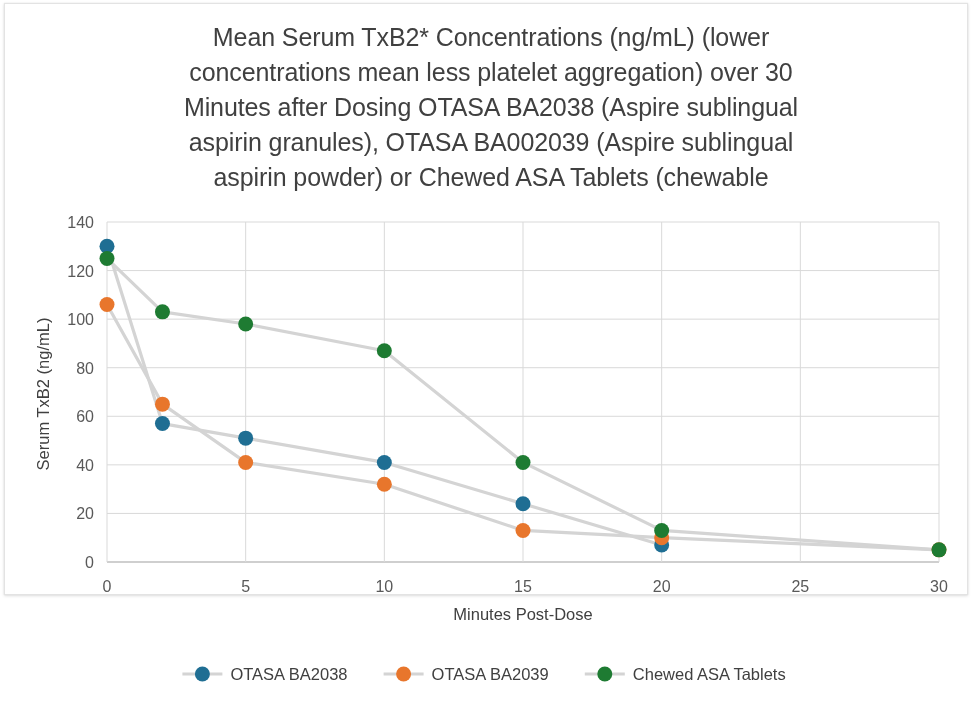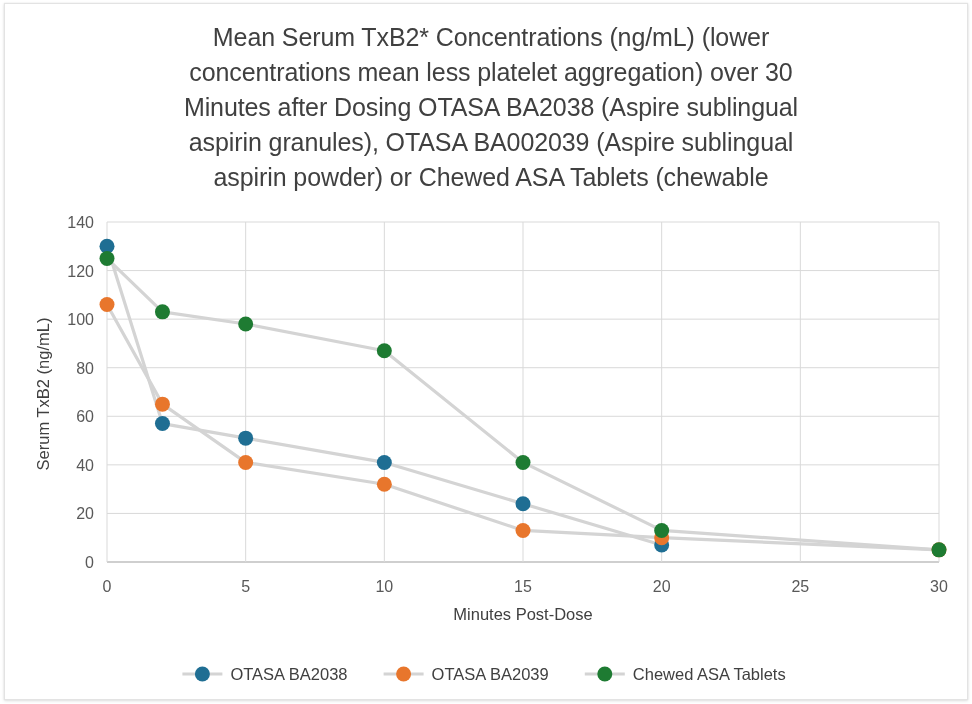--- a/index.html
+++ b/index.html
@@ -8,21 +8,21 @@
     background: #ffffff;
   }
   body {
     width: 972px; height: 704px;
     font-family: "Liberation Sans", sans-serif;
     overflow: hidden;
   }
   #frame {
     position: absolute;
     left: 4px; top: 3px;
-    width: 964px; height: 697px;
+    width: 964px; height: 592px;
     background: #ffffff;
     border: 1px solid #e3e3e3;
     box-shadow: 0 1px 3px rgba(0,0,0,0.13), 0 0 1px rgba(0,0,0,0.10);
   }
   #chart-title {
     position: absolute;
     left: 86px; top: 16px;
     width: 800px;
     text-align: center;
     font-size: 25px;

